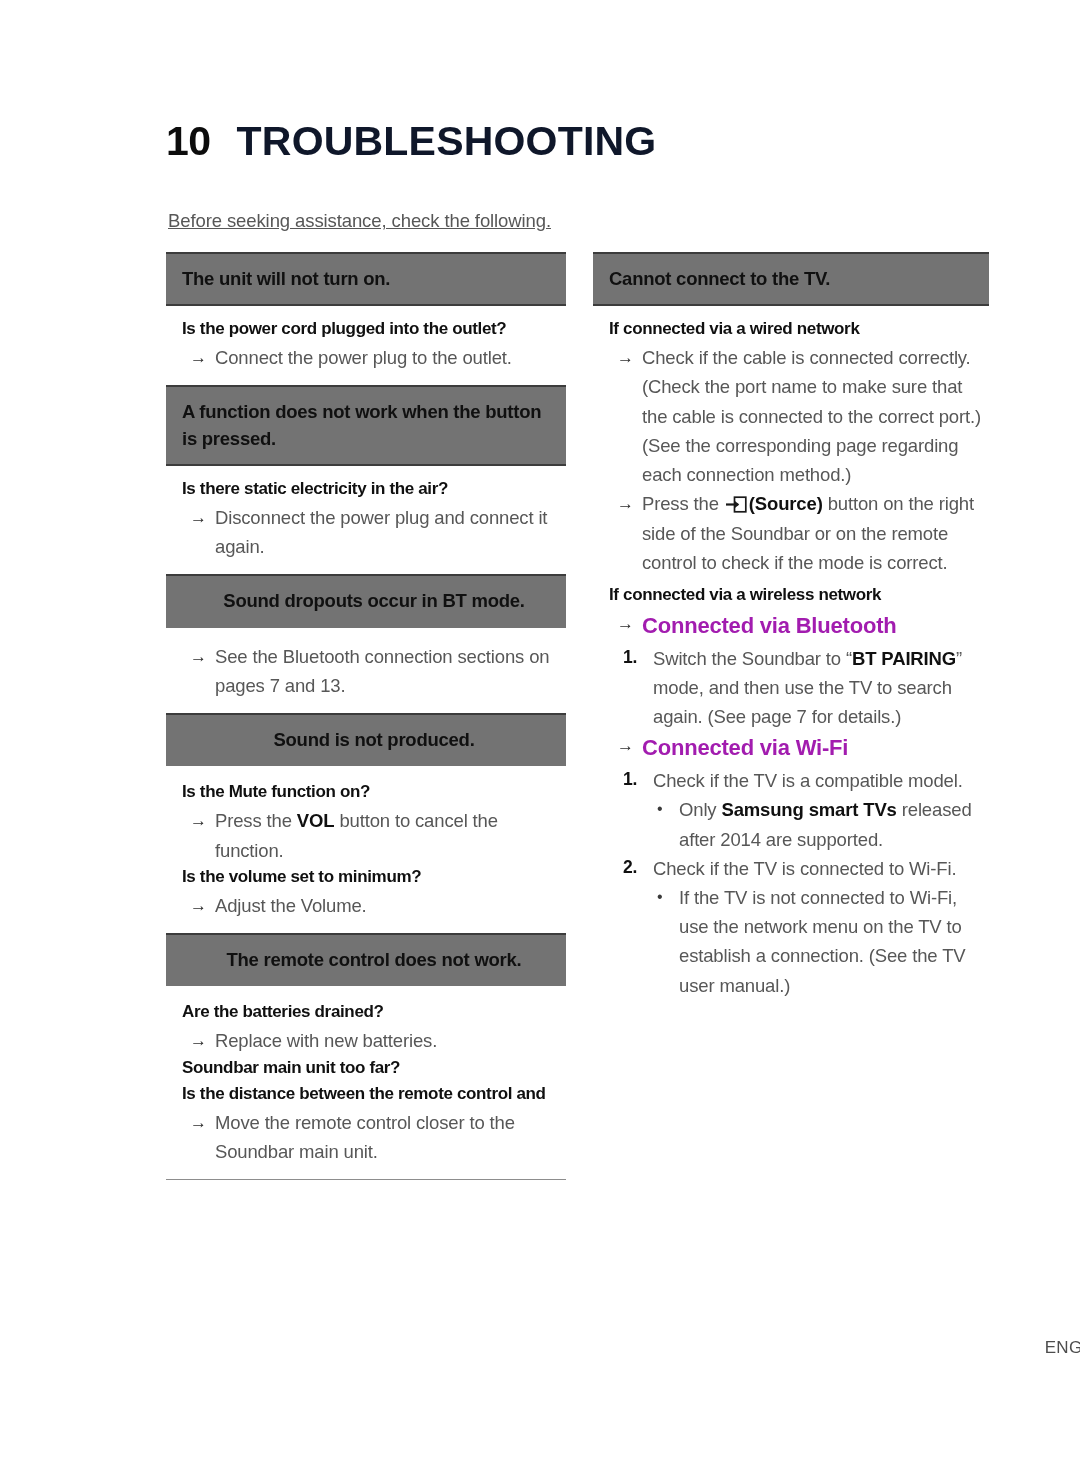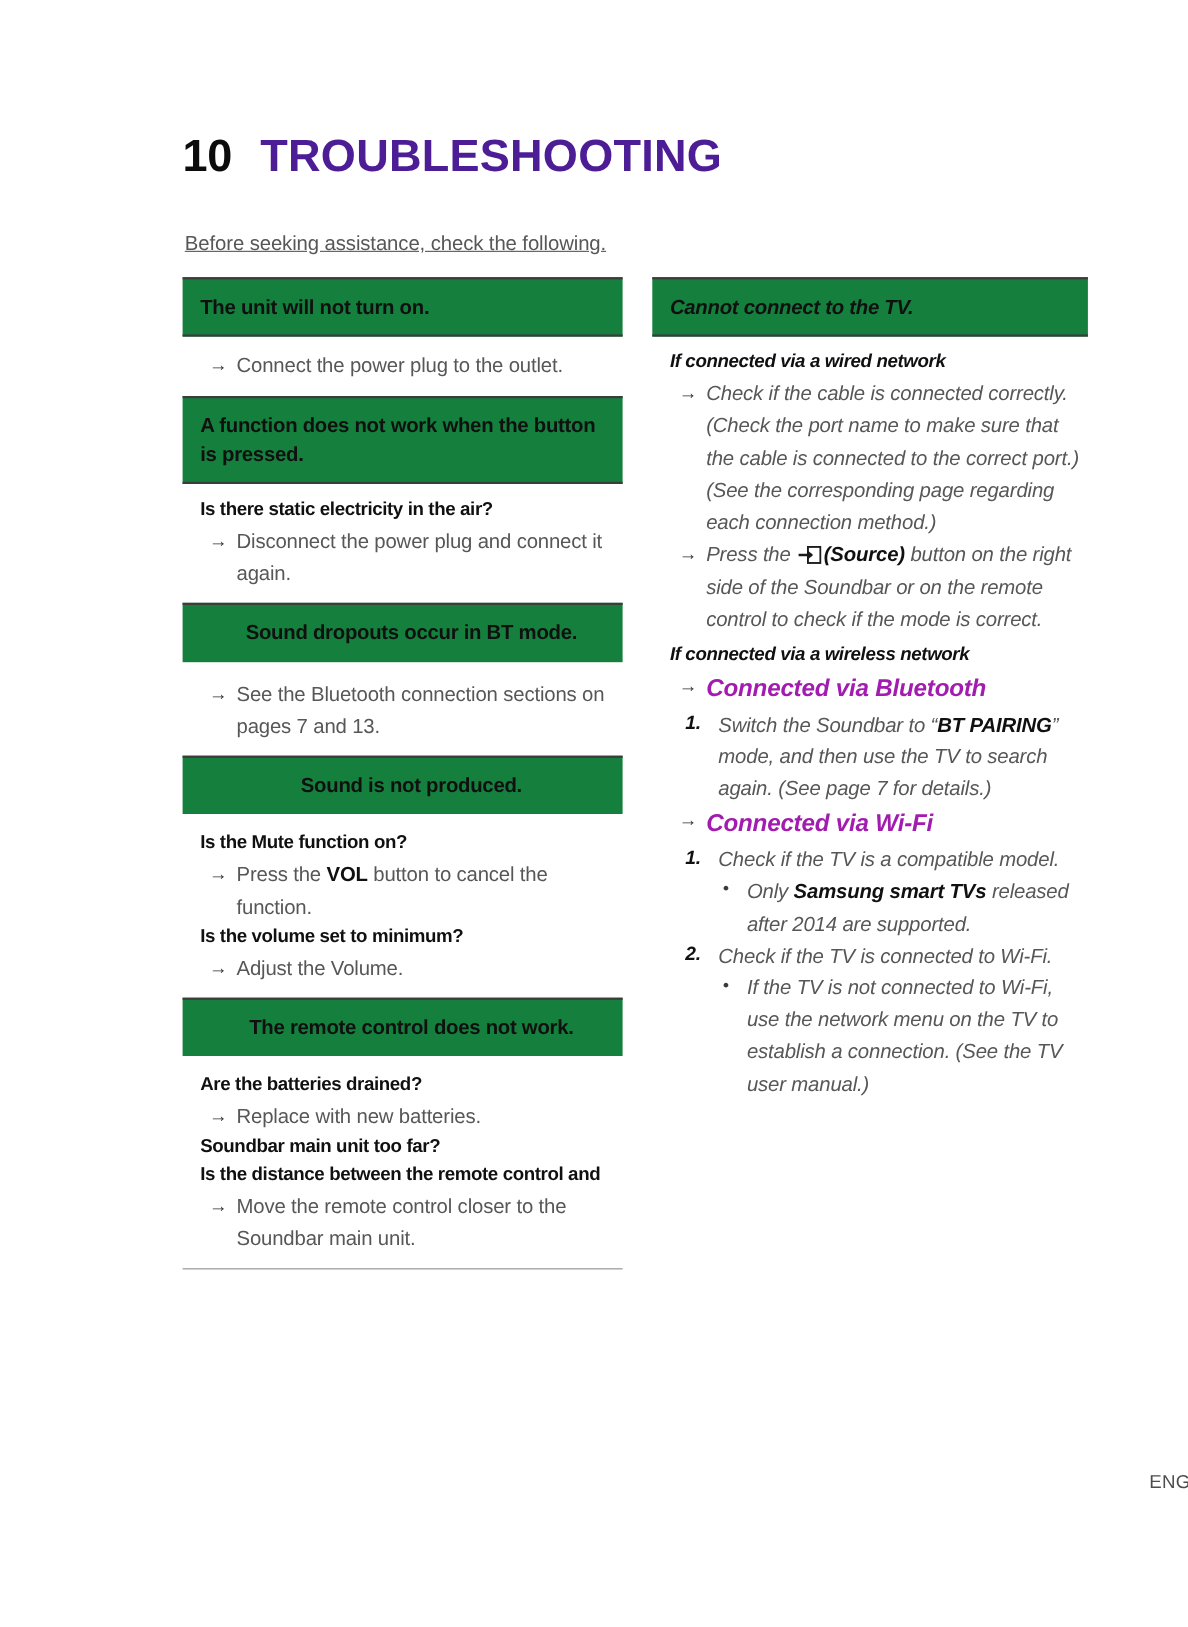--- a/index.html
+++ b/index.html
@@ -35,45 +35,45 @@
   }
   .title-num {
     font-size: 41px;
     font-weight: bold;
     color: #0c0c0c;
     letter-spacing: -0.5px;
   }
   .title-text {
     font-size: 41px;
     font-weight: bold;
-    color: #4c1d95;
+    color: #0f172a;
     letter-spacing: 0.2px;
   }
 
   .intro {
     position: absolute;
     left: 130px;
     top: 210px;
     font-size: 18.5px;
     color: #575757;
     letter-spacing: -0.1px;
     text-decoration: underline;
   }
 
   
   .col {
     position: absolute;
     top: 252px;
   }
   .col-left  { left: 128px;  width: 400px; }
-  .col-right { left: 555px;  width: 396px; font-style: italic; }
+  .col-right { left: 555px;  width: 396px; }
 
   
   .sec-head {
-    background: #15803d;
+    background: #737373;
     border-top: 2px solid #3c3c3c;
     border-bottom: 2px solid #3c3c3c;
     padding: 12px 0 12px 16px;
     box-sizing: border-box;
   }
   .sec-head.nobottom { border-bottom: none; padding-bottom: 13px; text-align: center; }
   .sec-head-label {
     font-size: 18.5px;
     font-weight: bold;
     color: #101010;
@@ -201,20 +201,21 @@
   </div>
 
   <div class="intro">Before seeking assistance, check the following.</div>
 
   <div class="col col-left">
 
     <div class="sec-head">
       <span class="sec-head-label">The unit will not turn on.</span>
     </div>
     <div class="sec-body">
+      <div class="q">Is the power cord plugged into the outlet?</div>
       <div class="a">
         <span class="arrow">→</span>
         <span class="atext">Connect the power plug to the outlet.</span>
       </div>
     </div>
 
     <div class="sec-head">
       <span class="sec-head-label">A function does not work when the button</span>
       <span class="sec-head-label">is pressed.</span>
     </div>

